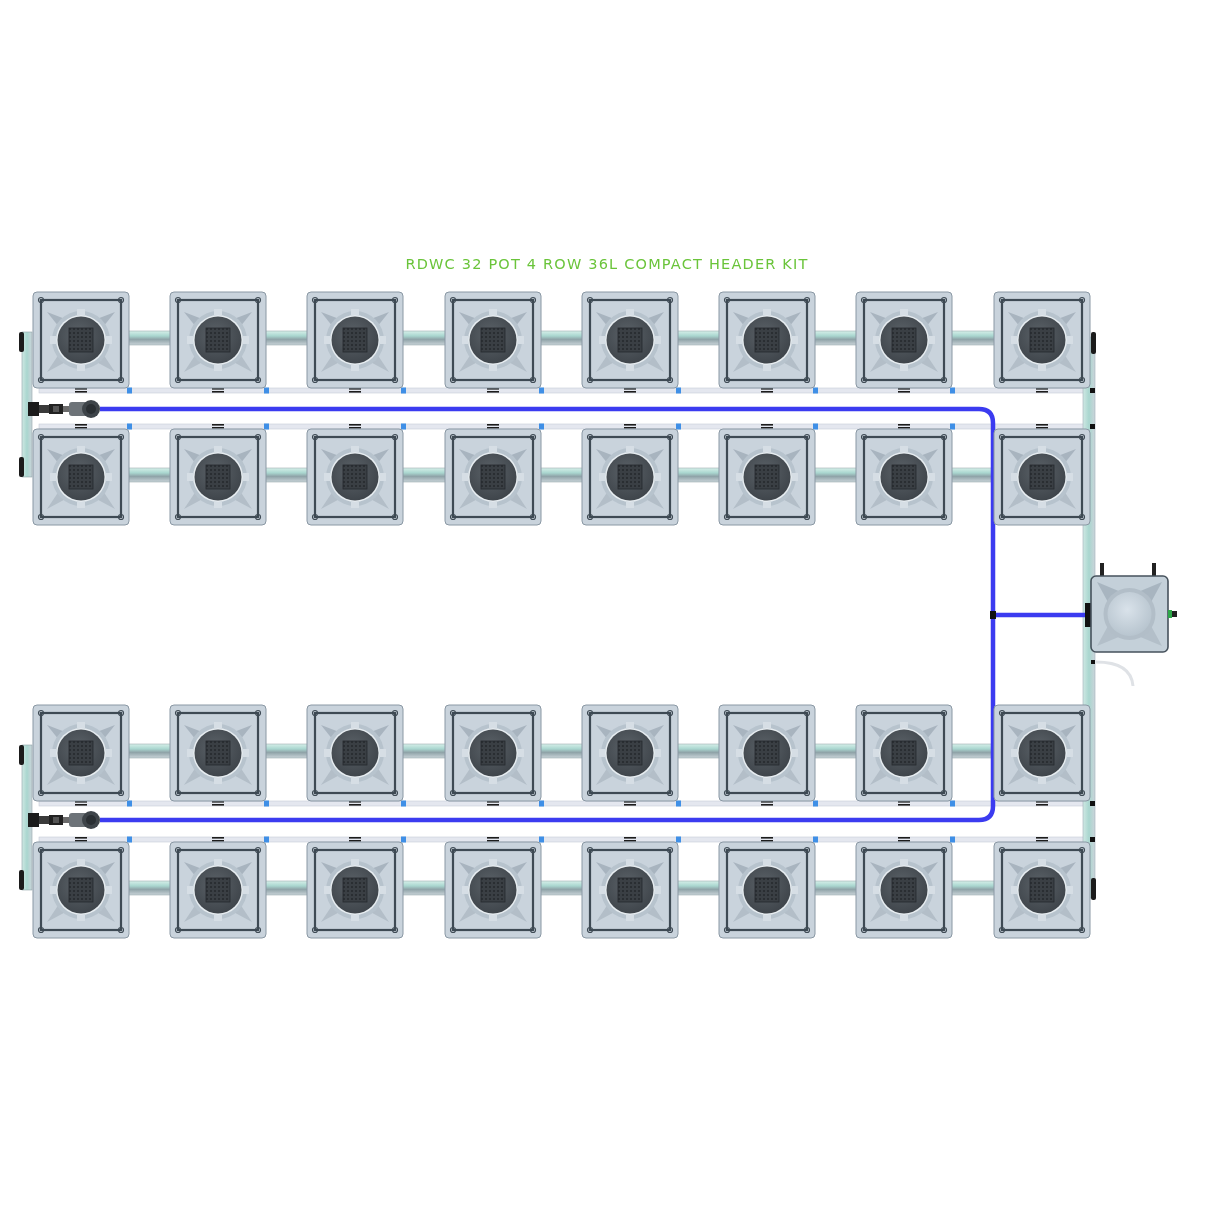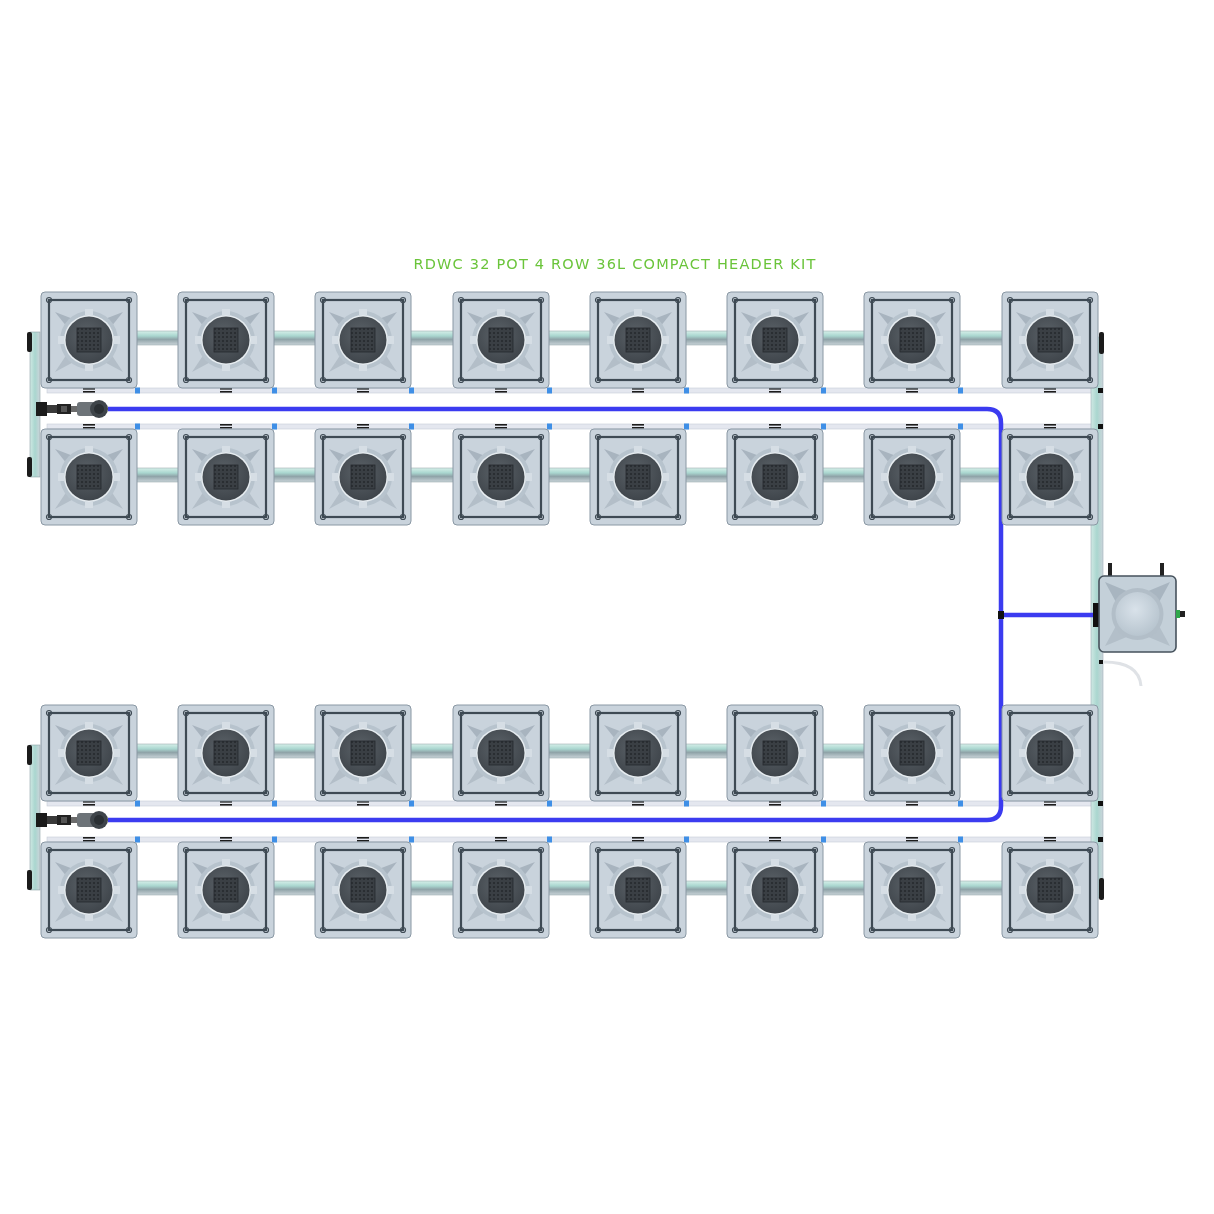--- a/index.html
+++ b/index.html
@@ -1,17 +1,17 @@
 <!DOCTYPE html>
 <html><head>
   <meta charset="utf-8">
   <style>
     html, body { margin: 0; padding: 0; background: #ffffff; }
     body { width: 1214px; height: 1214px; position: relative; overflow: hidden; font-family: "DejaVu Sans", sans-serif; }
-    #stage { position: absolute; left: 8px; top: 0; width: 988px; height: 1214px; }
+    #stage { position: absolute; left: 0; top: 0; width: 988px; height: 1214px; }
     .title {
       position: absolute; left: 0; width: 1214px; top: 256px; text-align: center;
       font-family: "DejaVu Sans", sans-serif; font-size: 14.5px; letter-spacing: 1.2px;
       color: #6ac43a; font-weight: normal;
     }
     svg { position: absolute; left: 0; top: 0; }
   </style>
 </head>
 <body>
 

